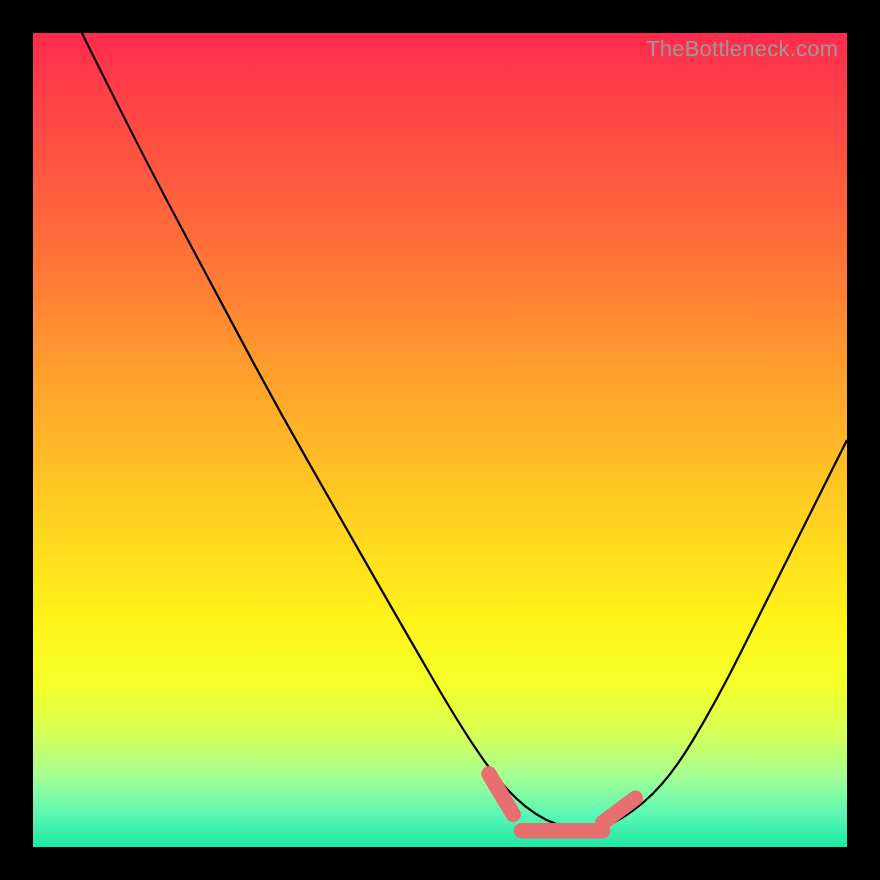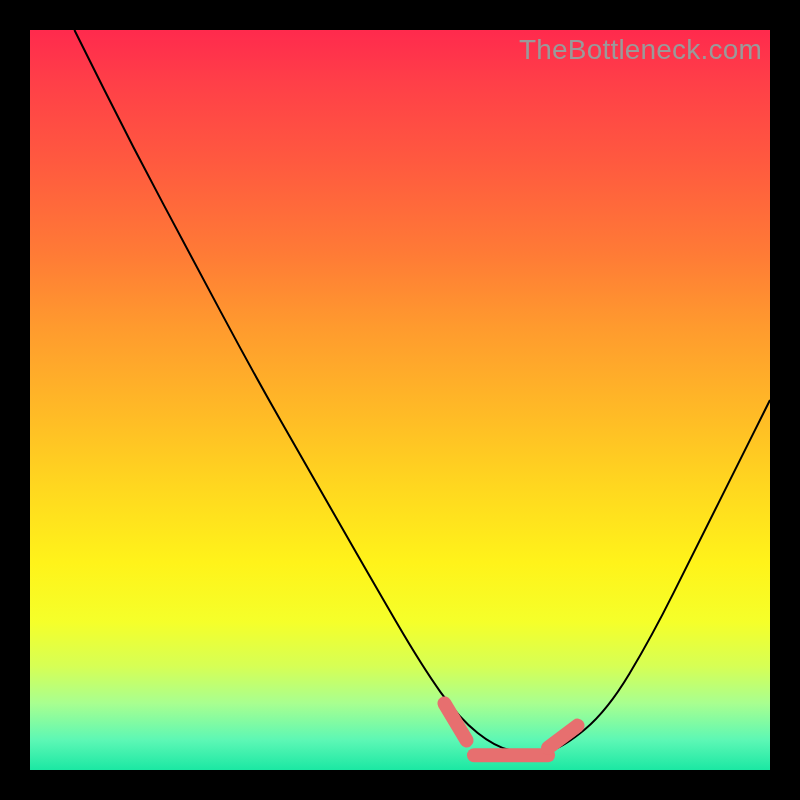--- a/index.html
+++ b/index.html
@@ -37,21 +37,21 @@
       #a8ff90 91%,
       #5cf7b5 96%,
       #1be8a3 100%
     );
   }
   .watermark {
     position: absolute;
     top: 4px;
     right: 8px;
     color: #9a9a9a;
-    font-size: 28px;
+    font-size: 20px;
     font-weight: 500;
     letter-spacing: 0.2px;
     user-select: none;
   }
   svg.curve {
     position: absolute;
     left: 0;
     top: 0;
     width: 740px;
     height: 740px;

